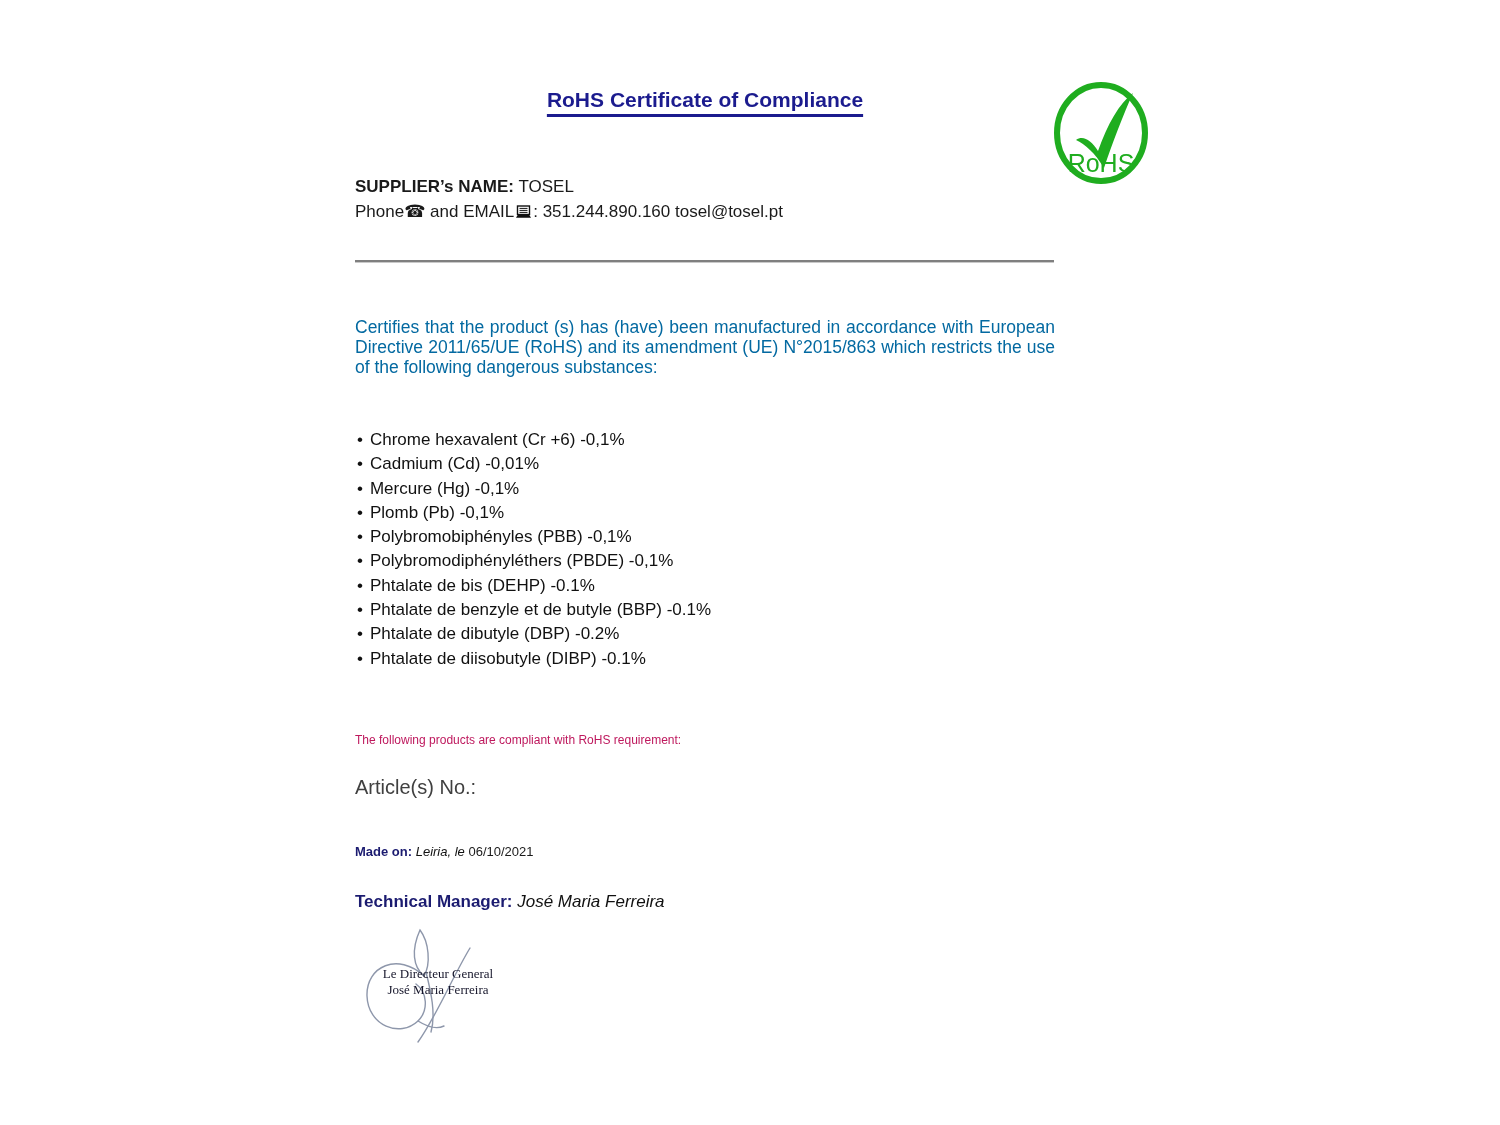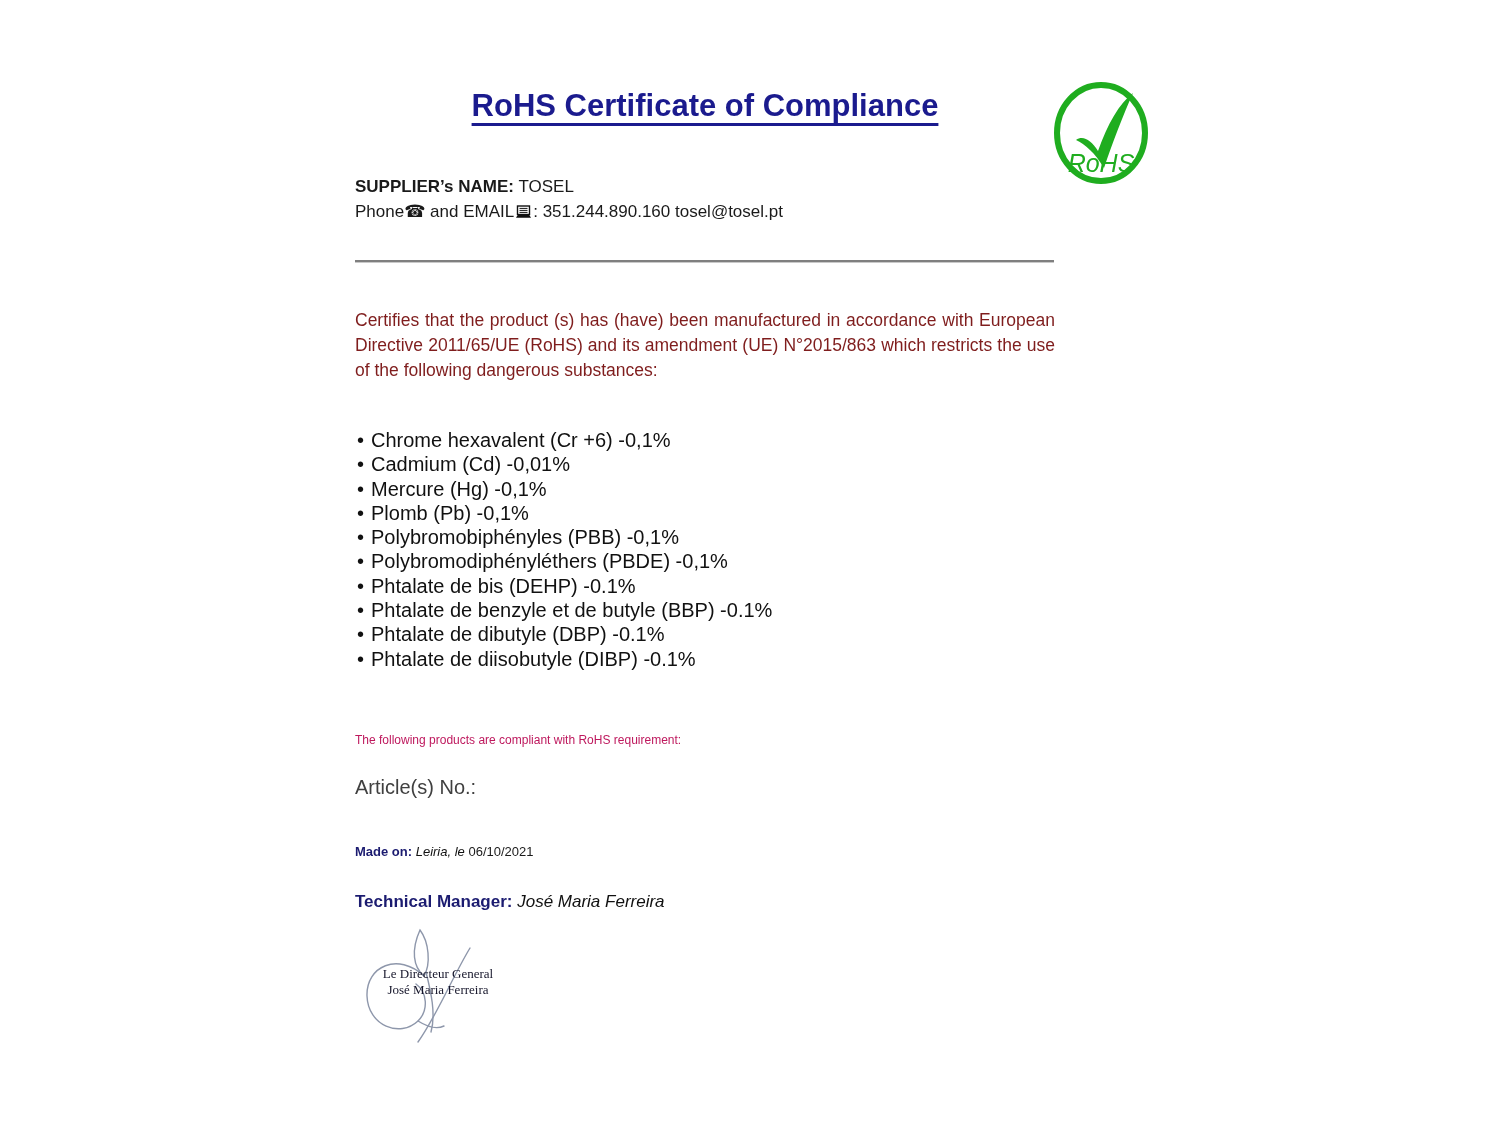--- a/index.html
+++ b/index.html
@@ -7,42 +7,42 @@
     position:relative;
     width:1500px;height:1125px;
     background:#ffffff;
     font-family:"Liberation Sans","DejaVu Sans",sans-serif;
     color:#1a1a1a;
     overflow:hidden;
   }
   .doc-title{
     position:absolute;left:355px;top:88px;width:700px;
     text-align:center;
-    font-size:31px;font-weight:bold;
+    font-size:21px;font-weight:bold;
     color:#1b1b8e;
     text-decoration:underline;
     text-decoration-thickness:2.5px;
     text-underline-offset:7px;
   }
-  .rohs-logo{position:absolute;left:1052px;top:80px;width:98px;height:106px;font-style:italic;}
+  .rohs-logo{position:absolute;left:1052px;top:80px;width:98px;height:106px;}
   .supplier-block{position:absolute;left:355px;top:175px;font-size:17px;line-height:24px;}
   .supplier-block .lbl-underline{font-weight:bold;}
   .inline-icon{display:inline-block;vertical-align:-2px;margin:0 1px;}
   .phone-glyph{font-family:"DejaVu Sans",sans-serif;font-size:17px;}
   .hr-rule{
     position:absolute;left:355px;top:260px;width:699px;height:3px;
     background:linear-gradient(#7f7f7f 0 66%,#c9c9c9 66% 100%);
   }
   .statement{
-    position:absolute;left:355px;top:308px;width:700px;
-    font-size:17.5px;line-height:25px;
-    color:#7f1d1d;
+    position:absolute;left:355px;top:317px;width:700px;
+    font-size:17.5px;line-height:20px;
+    color:#0369a1;
     text-align:justify;
   }
-  .substances{position:absolute;left:357px;top:428px;font-size:20px;line-height:24.3px;color:#111;}
+  .substances{position:absolute;left:357px;top:428px;font-size:17px;line-height:24.3px;color:#111;}
   .substances .li{white-space:nowrap;}
   .substances .bullet{margin-right:7px;}
   .compliance-line{position:absolute;left:355px;top:733px;font-size:12px;color:#be185d;}
   .article-line{position:absolute;left:355px;top:776px;font-size:20px;color:#404040;}
   .made-on-line{position:absolute;left:355px;top:844px;font-size:13px;}
   .tech-line{position:absolute;left:355px;top:892px;font-size:17px;}
   .navy-label{font-weight:bold;color:#1b1b70;}
   .italic-val{font-style:italic;color:#111;}
   .signature-wrap{position:absolute;left:356px;top:922px;width:150px;height:130px;}
   .signature-svg{position:absolute;left:0;top:0;}
@@ -90,21 +90,21 @@
 
   <div class="substances">
       <div class="li"><span class="bullet">•</span><span>Chrome hexavalent (Cr +6) -0,1%</span></div>
       <div class="li"><span class="bullet">•</span><span>Cadmium (Cd) -0,01%</span></div>
       <div class="li"><span class="bullet">•</span><span>Mercure (Hg) -0,1%</span></div>
       <div class="li"><span class="bullet">•</span><span>Plomb (Pb) -0,1%</span></div>
       <div class="li"><span class="bullet">•</span><span>Polybromobiphényles (PBB) -0,1%</span></div>
       <div class="li"><span class="bullet">•</span><span>Polybromodiphényléthers (PBDE) -0,1%</span></div>
       <div class="li"><span class="bullet">•</span><span>Phtalate de bis (DEHP) -0.1%</span></div>
       <div class="li"><span class="bullet">•</span><span>Phtalate de benzyle et de butyle (BBP) -0.1%</span></div>
-      <div class="li"><span class="bullet">•</span><span>Phtalate de dibutyle (DBP) -0.1%</span></div>
+      <div class="li"><span class="bullet">•</span><span>Phtalate de dibutyle (DBP) -0.2%</span></div>
       <div class="li"><span class="bullet">•</span><span>Phtalate de diisobutyle (DIBP) -0.1%</span></div>
     </div>
 
   <div class="compliance-line">The following products are compliant with RoHS requirement:</div>
 
   <div class="article-line">Article(s) No.:</div>
 
   <div class="made-on-line">
     <span class="navy-label">Made on:</span><span class="italic-val"> Leiria, le </span><span>06/10/2021</span>
   </div>

